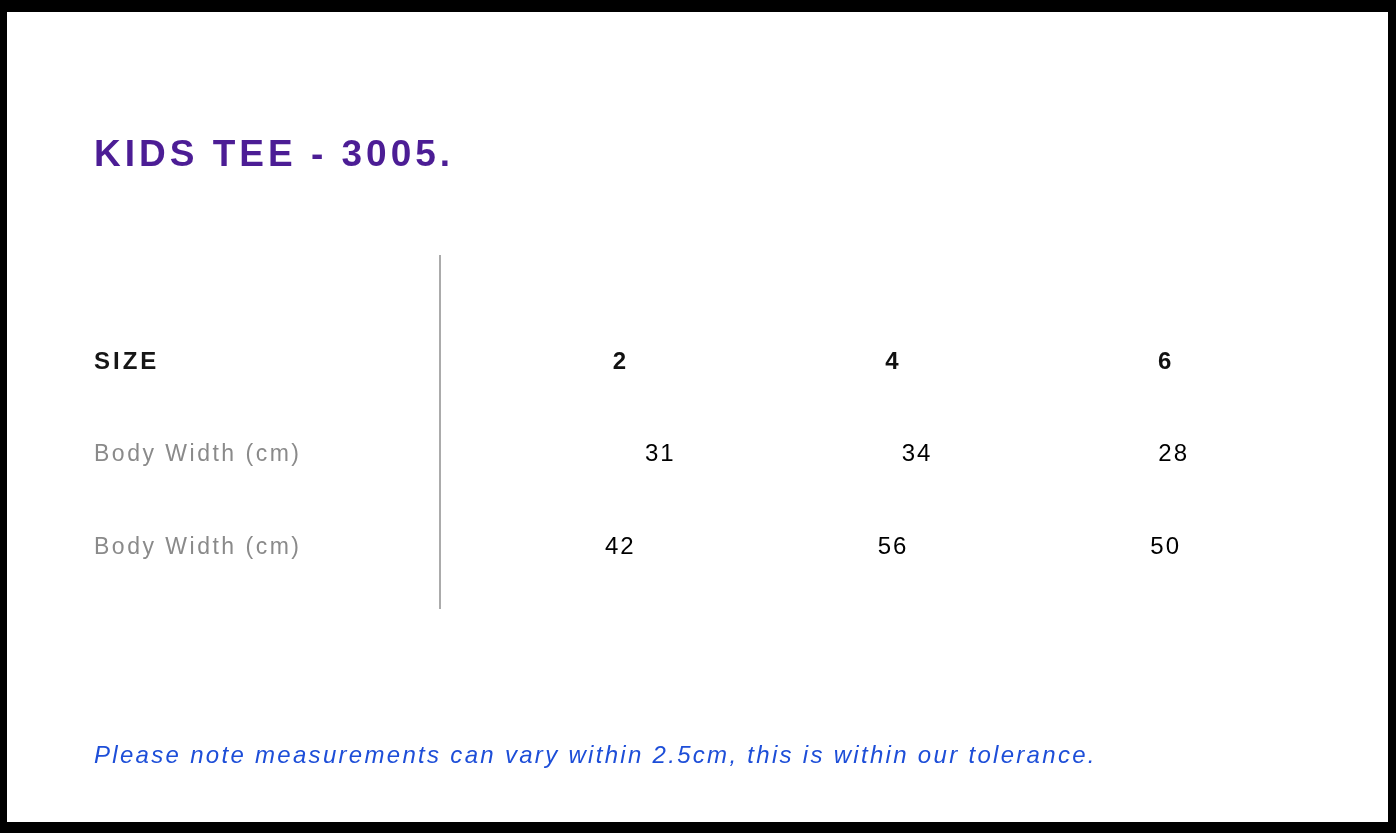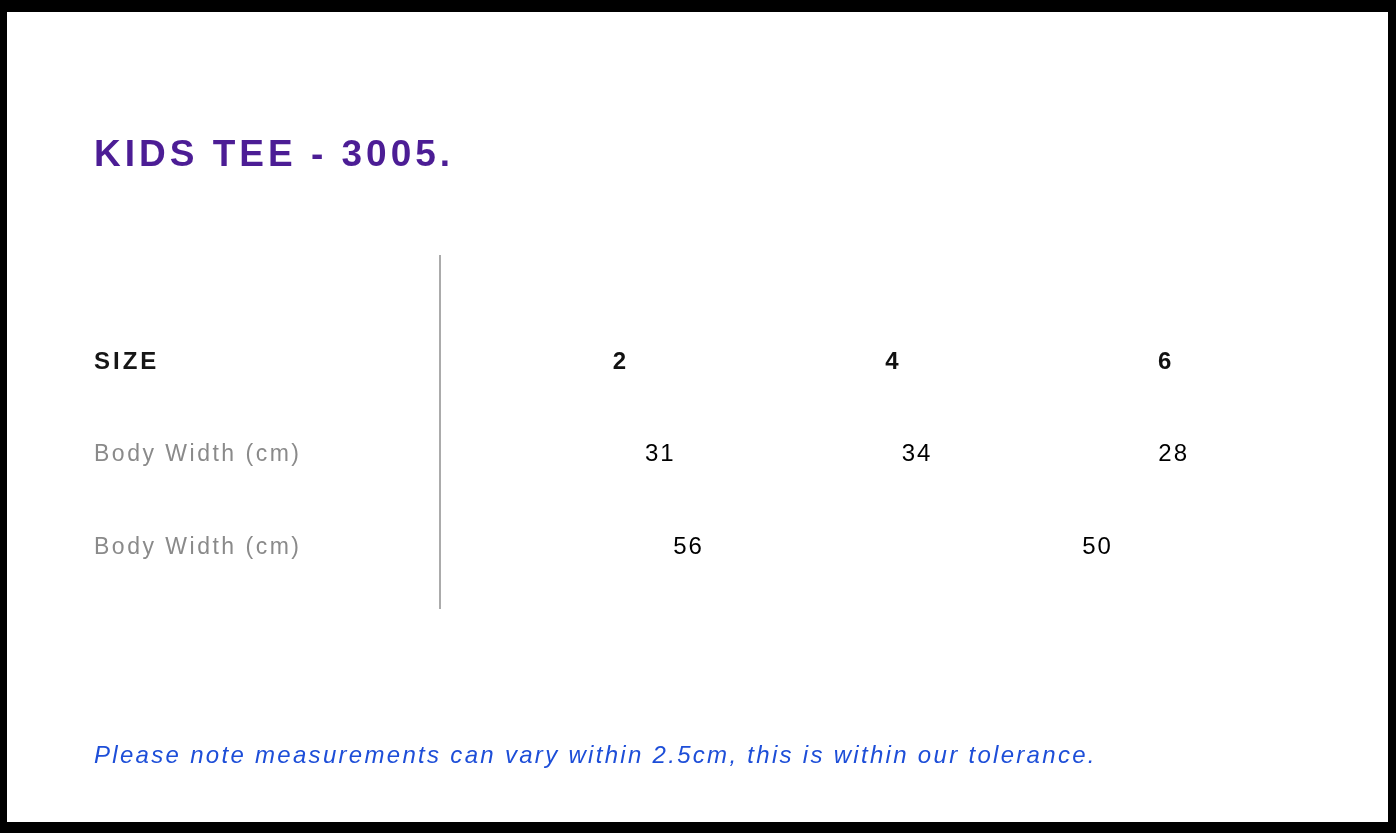--- a/index.html
+++ b/index.html
@@ -119,20 +119,21 @@
     <div class="cell-values">
       <div class="cell-value">31</div>
       <div class="cell-value">34</div>
       <div class="cell-value">28</div>
     </div>
   </div>
 
   <div class="t-row t-row-2">
     <div class="cell-label">Body Width (cm)</div>
     <div class="cell-values">
+      <div class="cell-value">42</div>
       <div class="cell-value">56</div>
       <div class="cell-value">50</div>
     </div>
   </div>
 
   <p class="footnote">Please note measurements can vary within 2.5cm, this is within our tolerance.</p>
 
 </div>
 
 </body></html>

